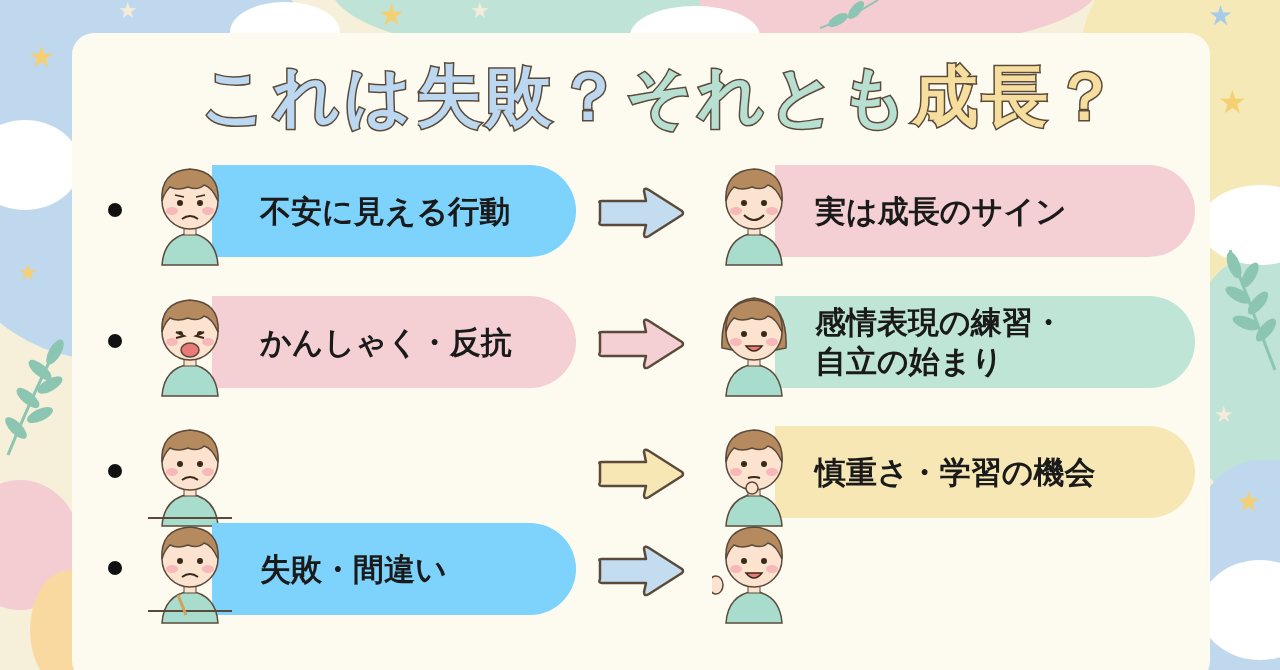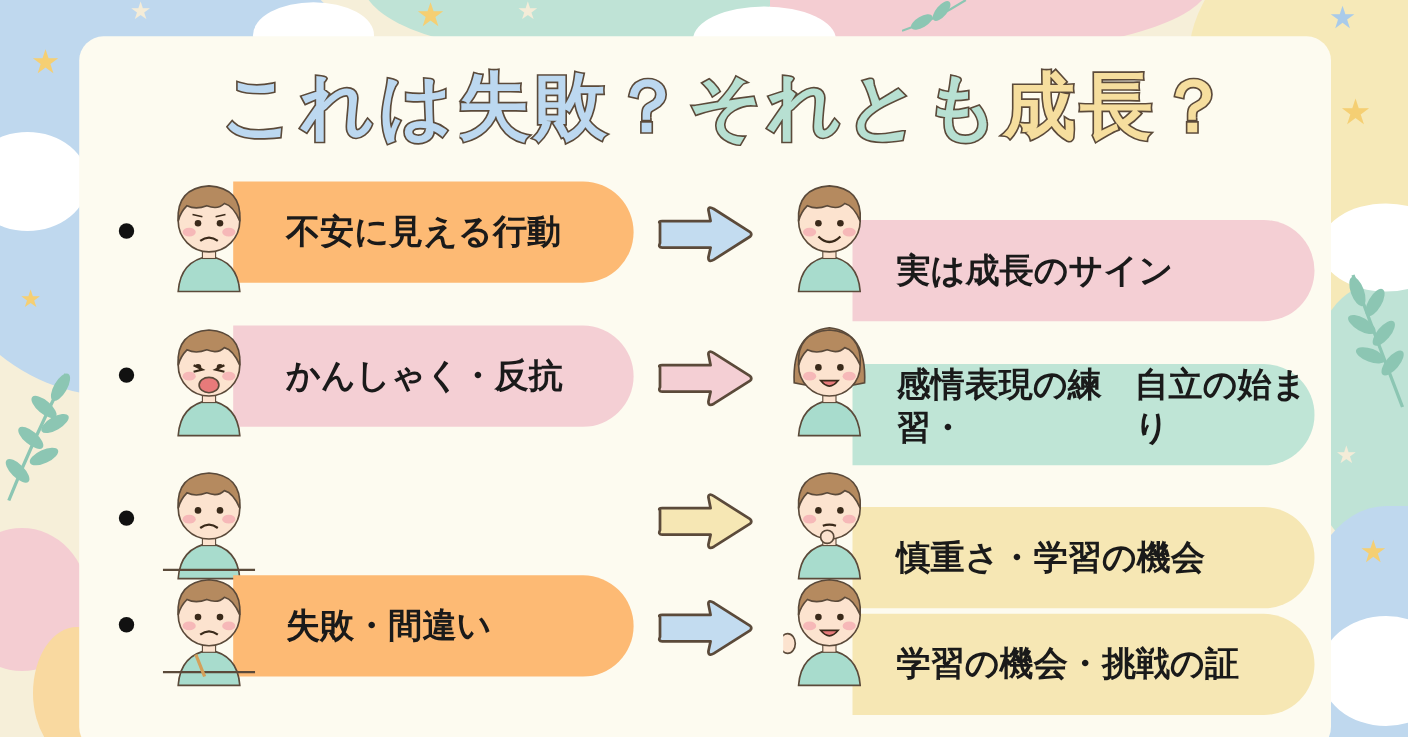--- a/index.html
+++ b/index.html
@@ -47,23 +47,23 @@
     position: absolute; left: 108px; top: 46px; width: 14px; height: 14px;
     background: #111; border-radius: 50%;
   }
   .pill {
     position: absolute; height: 92px; border-radius: 0 46px 46px 0;
     display: flex; align-items: center;
     font-size: 31px; font-weight: bold; color: #1a1a1a;
     line-height: 1.25;
   }
   .pill-left { left: 212px; width: 364px; top: 8px; padding-left: 48px; }
-  .pill-right { left: 775px; width: 420px; top: 8px; padding-left: 40px; margin-top: 35px; }
-
-  .c-blue { background: #fdba74; align-items: center; }
+  .pill-right { left: 775px; width: 420px; top: 8px; padding-left: 40px; }
+
+  .c-blue { background: #7dd3fc; align-items: center; }
   .c-pink { background: #f4cfd4; }
   .c-mint { background: #bfe5d6; }
   .c-yellow { background: #f6e7b4; }
 
   .avatar { position: absolute; width: 84px; height: 110px; }
   .avatar-left { left: 148px; top: 0; }
   .avatar-right { left: 712px; top: 0; }
 
   .arrow { position: absolute; left: 594px; top: 30px; width: 92px; height: 52px; }
 </style>
@@ -184,21 +184,21 @@
         <use href="#kid-boy"></use>
         <path d="M28 44 L36 48 L28 50 M56 44 L48 48 L56 50" stroke="#3a2a1a" stroke-width="2" fill="#fce3cf"></path>
         <ellipse cx="42" cy="62" rx="9" ry="7" fill="#e87a7a" stroke="#5b4a3a" stroke-width="1.5"></ellipse>
       </svg>
   </div>
   <div class="arrow">
     <svg width="92" height="52" viewBox="0 0 92 52">
         <path d="M6 16 Q4 14 8 14 L52 14 L50 4 Q50 0 55 3 L88 24 Q90 26 88 28 L55 49 Q50 52 50 47 L52 38 L8 38 Q4 38 6 34 Z" fill="#f4cfd4" stroke="#5b4a3a" stroke-width="2.5" stroke-linejoin="round"></path>
       </svg>
   </div>
-  <div class="pill pill-right c-mint" style="flex-direction:row;align-items:flex-start;justify-content:center;">
+  <div class="pill pill-right c-mint" style="flex-direction:column;align-items:flex-start;justify-content:center;">
     <span>感情表現の練習・</span>
     <span>自立の始まり</span>
   </div>
   <div class="avatar avatar-right">
     <svg width="84" height="110" viewBox="0 0 84 110">
       <path d="M10 60 Q8 14 42 10 Q76 14 74 60 L64 62 L20 62 Z" fill="#b58a5f" stroke="#5b4a3a" stroke-width="1.5"></path>
       <use href="#kid-boy"></use>
       <path d="M34 58 Q42 68 50 58 Z" fill="#e87a7a" stroke="#3a2a1a" stroke-width="1.5"></path>
     </svg>
   </div>
@@ -241,23 +241,20 @@
         <path d="M34 62 Q42 56 50 62" stroke="#3a2a1a" stroke-width="2" fill="none"></path>
         <line x1="0" y1="96" x2="84" y2="96" stroke="#5b4a3a" stroke-width="2"></line>
         <line x1="30" y1="80" x2="38" y2="100" stroke="#d4a05a" stroke-width="3"></line>
       </svg>
   </div>
   <div class="arrow">
     <svg width="92" height="52" viewBox="0 0 92 52">
         <path d="M6 16 Q4 14 8 14 L52 14 L50 4 Q50 0 55 3 L88 24 Q90 26 88 28 L55 49 Q50 52 50 47 L52 38 L8 38 Q4 38 6 34 Z" fill="#c3dcf0" stroke="#5b4a3a" stroke-width="2.5" stroke-linejoin="round"></path>
       </svg>
   </div>
-  <div class="pill pill-right c-yellow">
-      <span>学習の機会・挑戦の証</span>
-    </div>
   <div class="avatar avatar-right">
     <svg width="84" height="110" viewBox="0 0 84 110">
         <use href="#kid-boy"></use>
         <path d="M34 58 Q42 68 50 58 Z" fill="#e87a7a" stroke="#3a2a1a" stroke-width="1.5"></path>
         <ellipse cx="4" cy="70" rx="7" ry="9" fill="#fce3cf" stroke="#5b4a3a" stroke-width="1.5"></ellipse>
       </svg>
   </div>
 </div>
 
 </body></html>

